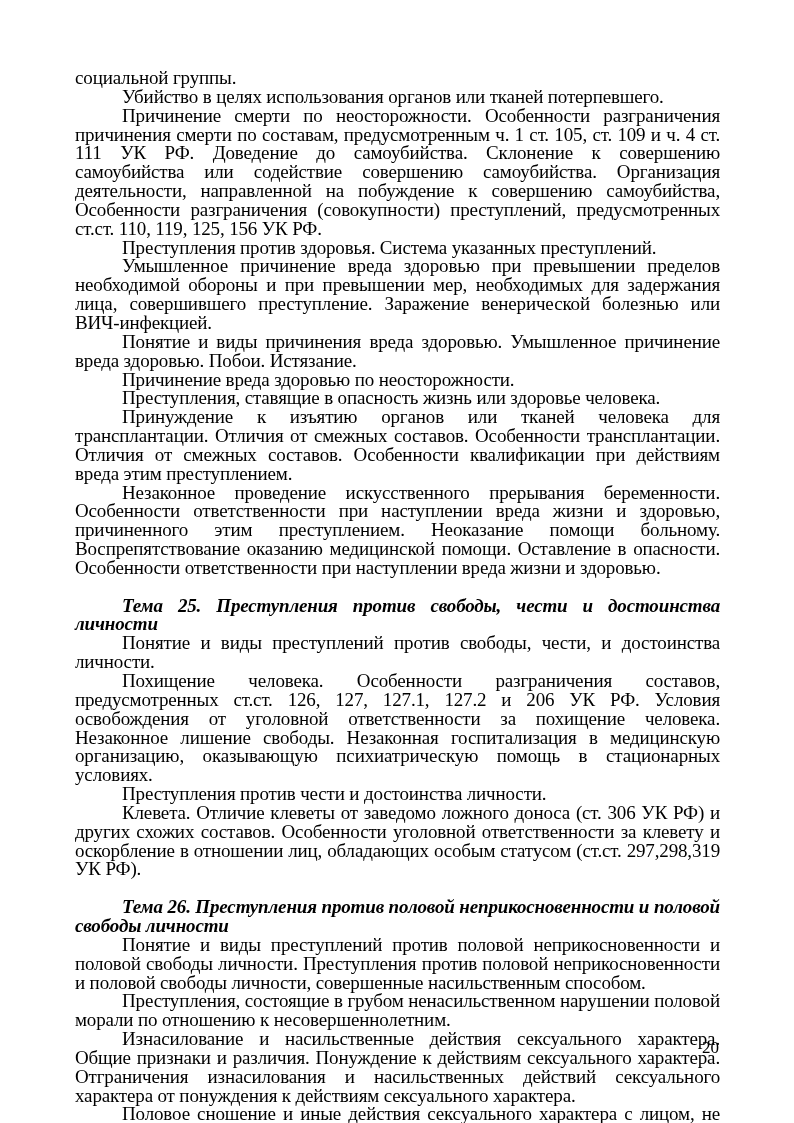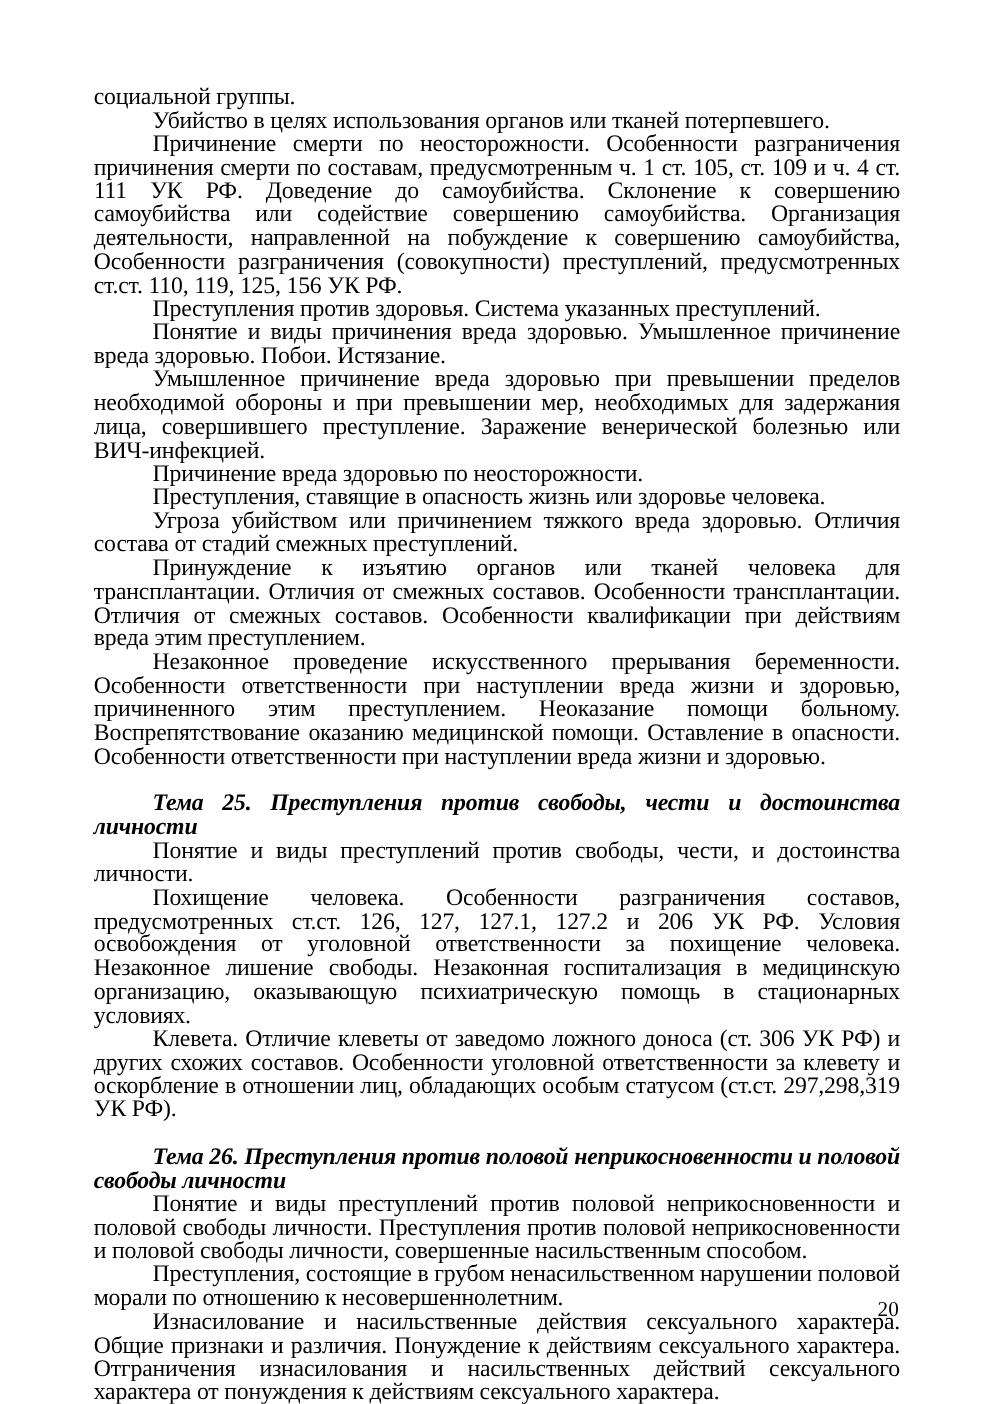--- a/index.html
+++ b/index.html
@@ -52,33 +52,33 @@
     }
   </style>
 </head>
 <body>
 
 <div class="page">
   <p class="para noindent">социальной группы.</p>
   <p class="para">Убийство в целях использования органов или тканей потерпевшего.</p>
   <p class="para">Причинение смерти по неосторожности. Особенности разграничения причинения смерти по составам, предусмотренным ч. 1 ст. 105, ст. 109 и ч. 4 ст. 111 УК РФ. Доведение до самоубийства. Склонение к совершению самоубийства или содействие совершению самоубийства. Организация деятельности, направленной на побуждение к совершению самоубийства, Особенности разграничения (совокупности) преступлений, предусмотренных ст.ст. 110, 119, 125, 156 УК РФ.</p>
   <p class="para">Преступления против здоровья. Система указанных преступлений.</p>
+  <p class="para">Умышленное причинение вреда здоровью при превышении пределов необходимой обороны и при превышении мер, необходимых для задержания лица, совершившего преступление. Заражение венерической болезнью или ВИЧ-инфекцией.</p>
   <p class="para">Понятие и виды причинения вреда здоровью. Умышленное причинение вреда здоровью. Побои. Истязание.</p>
-  <p class="para">Умышленное причинение вреда здоровью при превышении пределов необходимой обороны и при превышении мер, необходимых для задержания лица, совершившего преступление. Заражение венерической болезнью или ВИЧ-инфекцией.</p>
   <p class="para">Причинение вреда здоровью по неосторожности.</p>
   <p class="para">Преступления, ставящие в опасность жизнь или здоровье человека.</p>
-  <p class="para">Угроза убийством или причинением тяжкого вреда здоровью. Отличия состава от стадий смежных преступлений.</p>
   <p class="para">Принуждение к изъятию органов или тканей человека для трансплантации. Отличия от смежных составов. Особенности трансплантации. Отличия от смежных составов. Особенности квалификации при действиям вреда этим преступлением.</p>
   <p class="para">Незаконное проведение искусственного прерывания беременности. Особенности ответственности при наступлении вреда жизни и здоровью, причиненного этим преступлением. Неоказание помощи больному. Воспрепятствование оказанию медицинской помощи. Оставление в опасности. Особенности ответственности при наступлении вреда жизни и здоровью.</p>
 
   <div class="gap"></div>
 
   <p class="heading">Тема 25. Преступления против свободы, чести и достоинства личности</p>
   <p class="para">Понятие и виды преступлений против свободы, чести, и достоинства личности.</p>
   <p class="para">Похищение человека. Особенности разграничения составов, предусмотренных ст.ст. 126, 127, 127.1, 127.2 и 206 УК РФ. Условия освобождения от уголовной ответственности за похищение человека. Незаконное лишение свободы. Незаконная госпитализация в медицинскую организацию, оказывающую психиатрическую помощь в стационарных условиях.</p>
+  <p class="para">Преступления против чести и достоинства личности.</p>
   <p class="para">Клевета. Отличие клеветы от заведомо ложного доноса (ст. 306 УК РФ) и других схожих составов. Особенности уголовной ответственности за клевету и оскорбление в отношении лиц, обладающих особым статусом (ст.ст. 297,298,319 УК РФ).</p>
 
   <div class="gap"></div>
 
   <p class="heading">Тема 26. Преступления против половой неприкосновенности и половой свободы личности</p>
   <p class="para">Понятие и виды преступлений против половой неприкосновенности и половой свободы личности. Преступления против половой неприкосновенности и половой свободы личности, совершенные насильственным способом.</p>
   <p class="para">Преступления, состоящие в грубом ненасильственном нарушении половой морали по отношению к несовершеннолетним.</p>
   <p class="para">Изнасилование и насильственные действия сексуального характера. Общие признаки и различия. Понуждение к действиям сексуального характера. Отграничения изнасилования и насильственных действий сексуального характера от понуждения к действиям сексуального характера.</p>
   <p class="para">Половое сношение и иные действия сексуального характера с лицом, не достигшим</p>
 </div>

